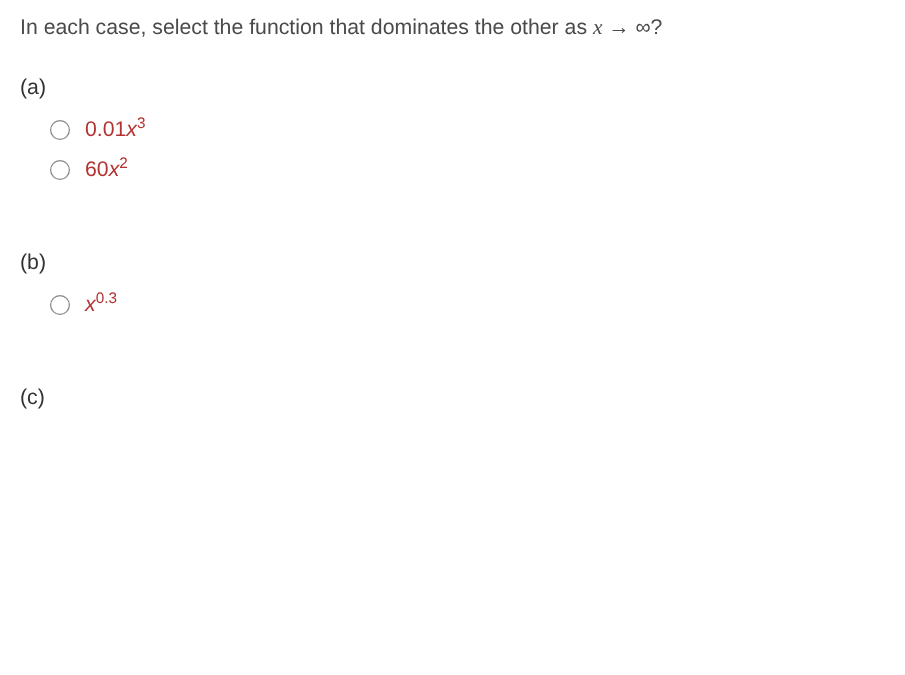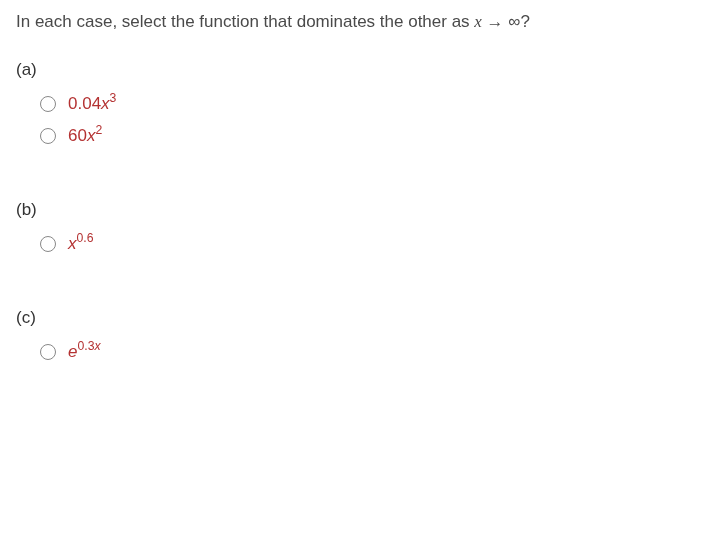--- a/index.html
+++ b/index.html
@@ -64,42 +64,36 @@
 
 <div class="prompt">
   <span>In each case, select the function that dominates the other as </span><span class="math-var">x</span><span> → ∞</span><span>?</span>
 </div>
 
 <div class="group">
   <div class="group-label">(a)</div>
   <div class="option">
     <div class="radio"></div>
     <div class="option-text">
-      <span>0.04</span><span class="var">x</span><sup>3</sup>
+      <span>0.01</span><span class="var">x</span><sup>3</sup>
     </div>
   </div>
   <div class="option">
     <div class="radio"></div>
     <div class="option-text">
       <span>60</span><span class="var">x</span><sup>2</sup>
     </div>
   </div>
 </div>
 
 <div class="group">
   <div class="group-label">(b)</div>
   <div class="option">
     <div class="radio"></div>
     <div class="option-text">
-      <span class="var">x</span><sup>0.6</sup>
+      <span class="var">x</span><sup>0.3</sup>
     </div>
   </div>
 </div>
 
 <div class="group">
   <div class="group-label">(c)</div>
-  <div class="option">
-    <div class="radio"></div>
-    <div class="option-text">
-      <span class="var">e</span><sup><span>0.3</span><span style="font-style:italic">x</span></sup>
-    </div>
-  </div>
 </div>
 
 </body></html>

